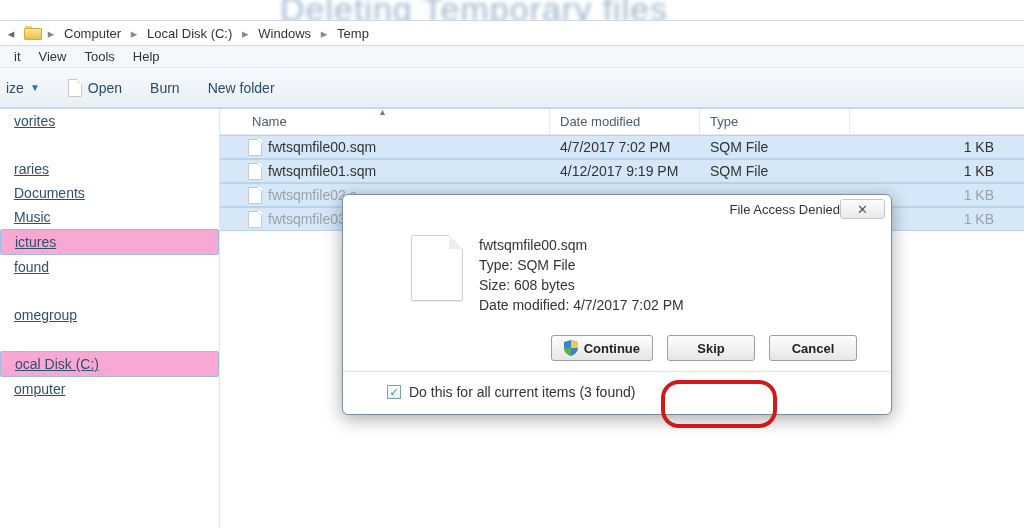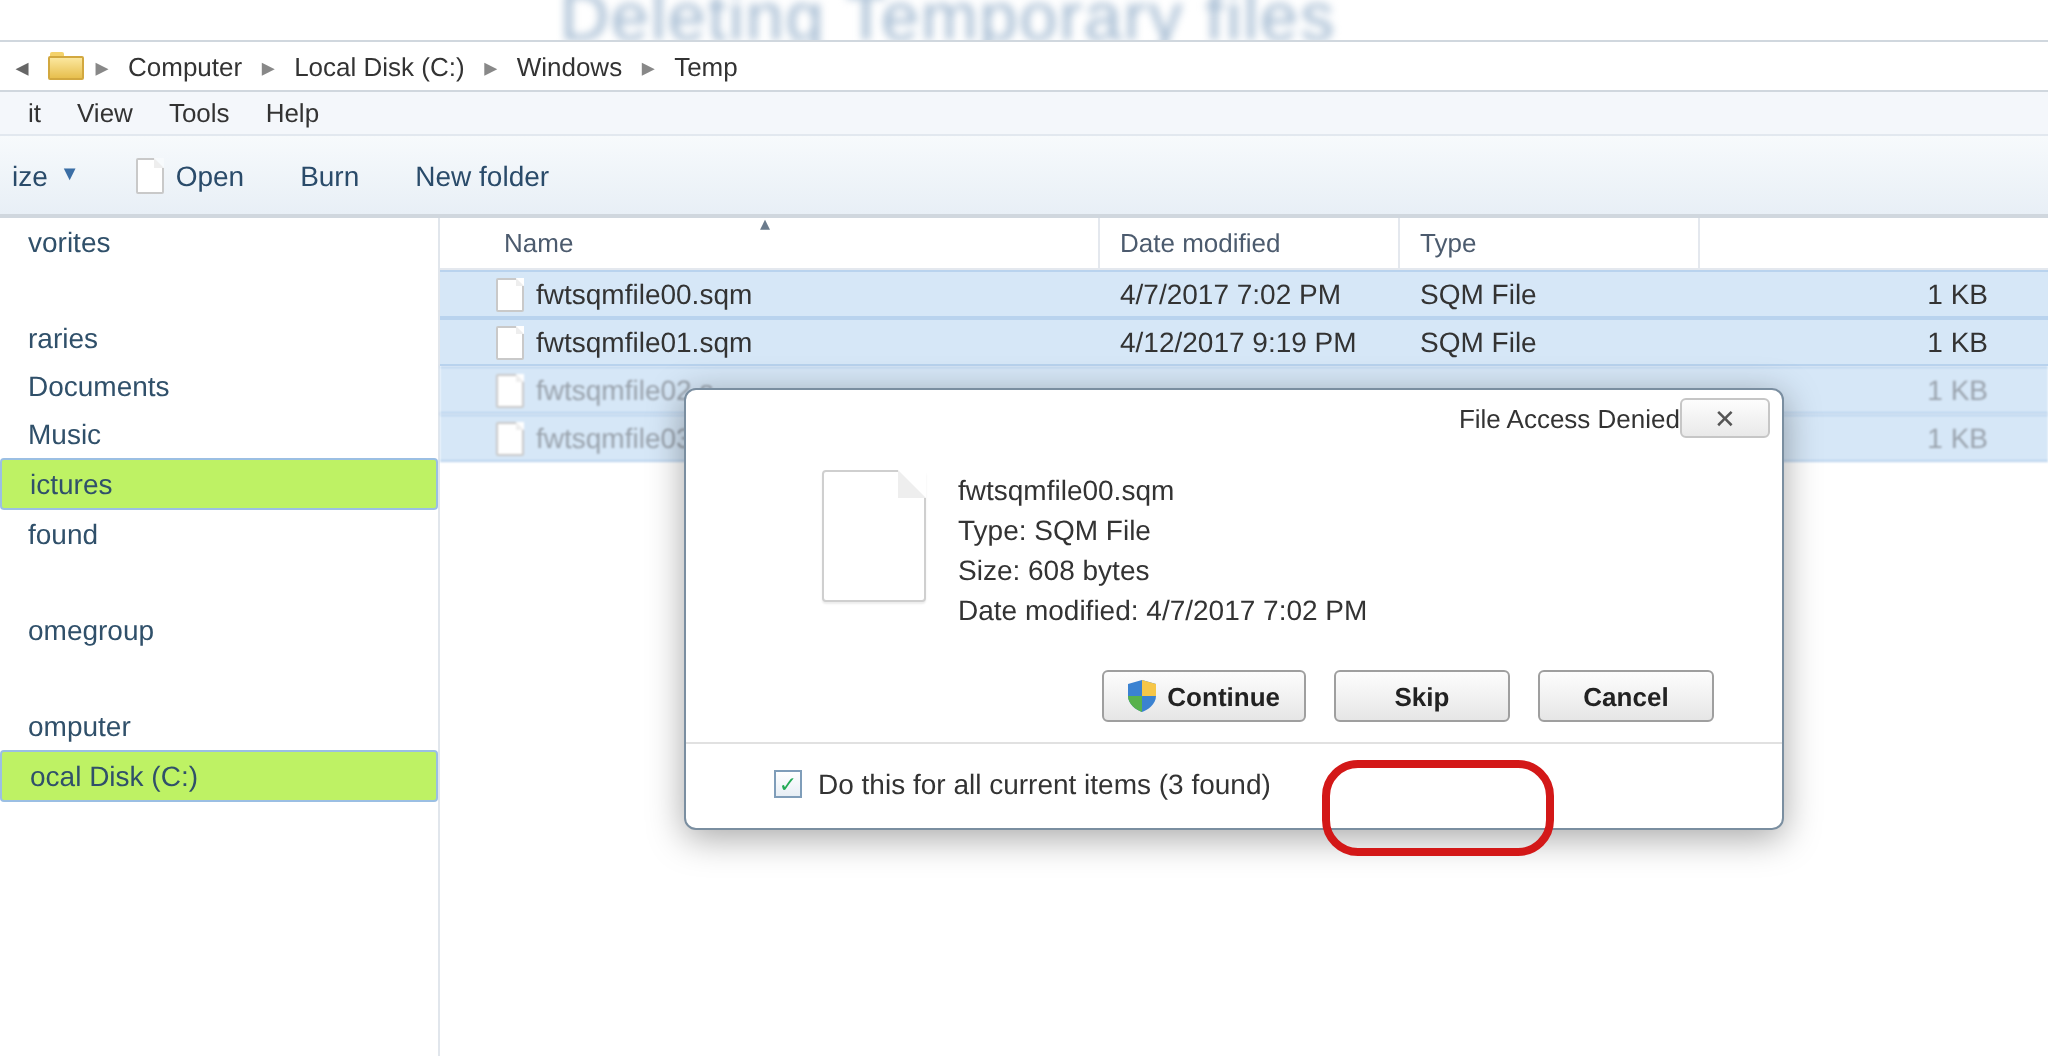--- a/index.html
+++ b/index.html
@@ -27,22 +27,22 @@
   .toolbar { position:absolute; left:0; top:68px; right:0; height:40px; background:linear-gradient(#f7fafc,#e8eff6); border-bottom:1px solid #d0d7de; display:flex; align-items:center; font-size:14px; color:#2a4b6a; gap:28px; padding-left:6px; }
   .toolbar .titem { display:flex; align-items:center; gap:6px; }
   .dropchev { font-size:10px; color:#3b6ea5; }
   .toolbar .doc-icon { width:14px; height:18px; background:#fff; border:1px solid #c9c9c9; border-radius:1px; position:relative; }
   .toolbar .doc-icon::after { content:''; position:absolute; right:-1px; top:-1px; width:0; height:0; border-left:5px solid #eee; border-top:5px solid #f7fafc; }
 
   
   .pane { position:absolute; left:0; top:108px; right:0; bottom:0; border-top:1px solid #d0d7de; }
 
   .sidebar { position:absolute; left:0; top:0; bottom:0; width:220px; border-right:1px solid #e1e6ec; font-size:14px; color:#30506a; }
-  .sidebar .sitem { padding:4px 8px 4px 14px; }
-  .sidebar .sitem.selected { background:#bef264; border:1px solid #9bbfe3; border-radius:2px; }
+  .sidebar .sitem { padding:4px 8px 4px 14px;text-decoration:underline; }
+  .sidebar .sitem.selected { background:#f9a8d4; border:1px solid #9bbfe3; border-radius:2px; }
   .sidebar .group-gap { height:24px; }
 
   .content { position:absolute; left:220px; right:0; top:0; bottom:0; }
   .colhdr { height:26px; display:flex; align-items:center; border-bottom:1px solid #e4e8ee; font-size:13px; color:#4c5b6e; }
   .colhdr > div { padding-left:10px; border-right:1px solid #e4e8ee; height:100%; display:flex; align-items:center; }
   .c-name { width:330px; padding-left:32px !important; position:relative; }
   .c-name .sortchev { position:absolute; left:160px; top:-3px; font-size:10px; color:#6b7b8c; }
   .c-date { width:150px; }
   .c-type { width:150px; }
   .c-size { flex:1; }
@@ -131,22 +131,22 @@
     <div class="sitem">vorites</div>
     <div class="group-gap"></div>
     <div class="sitem">raries</div>
     <div class="sitem">Documents</div>
     <div class="sitem">Music</div>
     <div class="sitem selected">ictures</div>
     <div class="sitem">found</div>
     <div class="group-gap"></div>
     <div class="sitem">omegroup</div>
     <div class="group-gap"></div>
+    <div class="sitem selected">ocal Disk (C:)</div>
     <div class="sitem">omputer</div>
-    <div class="sitem selected">ocal Disk (C:)</div>
   </div>
 
   <div class="content">
     <div class="colhdr">
       <div class="c-name">
           <span>Name</span>
           <span class="sortchev">▴</span>
         </div>
       <div class="c-date">Date modified</div>
       <div class="c-type">Type</div>

